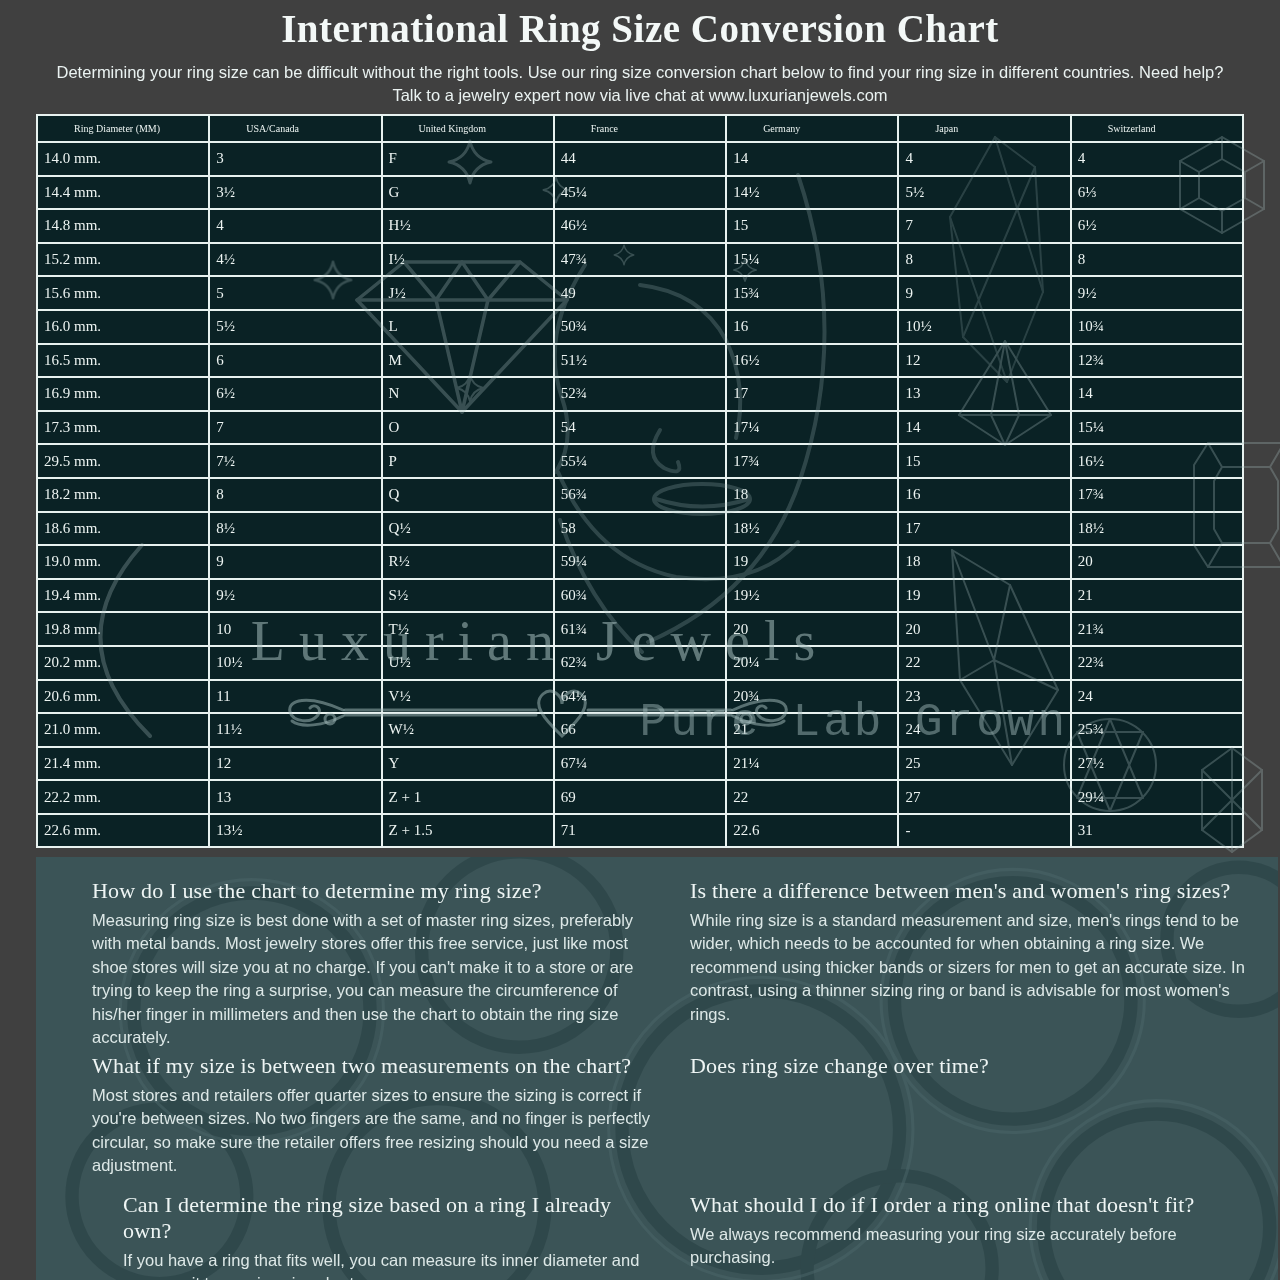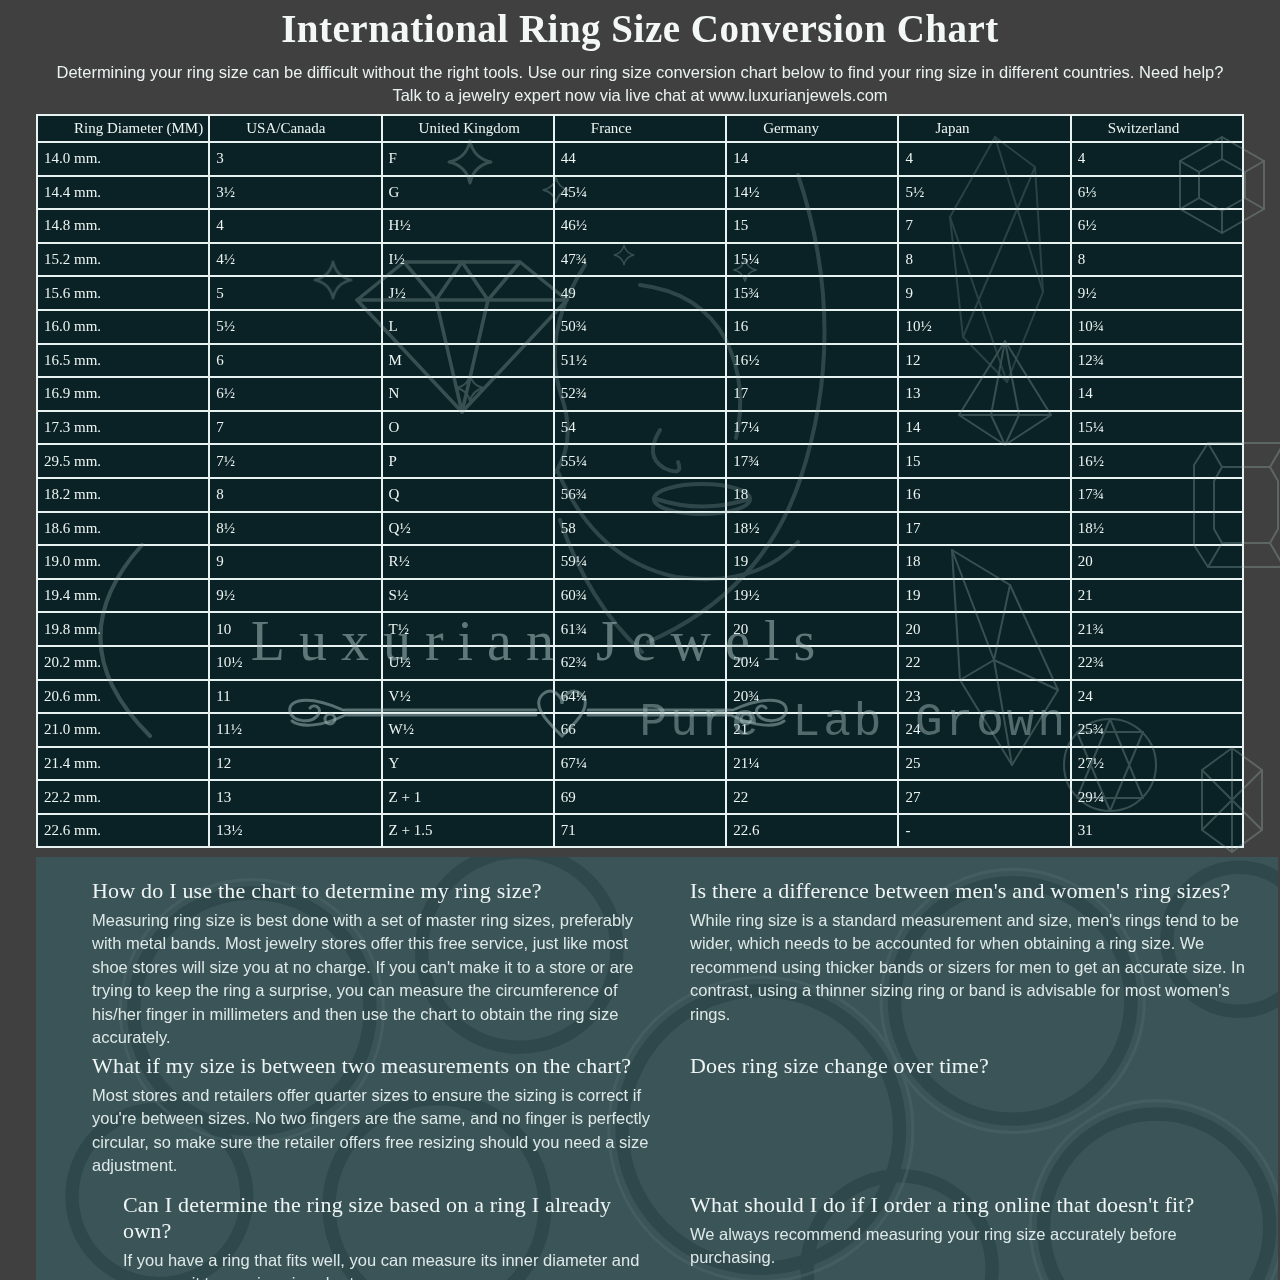--- a/index.html
+++ b/index.html
@@ -3,21 +3,21 @@
 <meta charset="utf-8">
 <style>
   html,body{margin:0;padding:0;background:#0d2527;}
   .page{position:relative;width:1280px;height:1280px;margin:0 auto;background:#404040;overflow:hidden;font-family:"Liberation Serif",serif;}
 
   .title{position:absolute;top:6px;left:0;width:100%;text-align:center;font-size:39px;font-weight:600;color:#f3f8f7;letter-spacing:.5px;margin:0;}
   .subtitle{position:absolute;top:61px;left:56px;width:1168px;text-align:center;font-family:"Liberation Sans",sans-serif;font-size:16.5px;line-height:1.38;color:#eaf2f1;margin:0;}
 
   table.ring-table{position:absolute;top:114px;left:36px;width:1208px;border-collapse:collapse;table-layout:fixed;z-index:2;}
   .ring-table th,.ring-table td{border:2px solid #e8f2f0;background:#0a2225;color:#edf4f2;font-weight:400;text-align:left;vertical-align:middle;padding:1px 6px;font-size:15px;font-family:"Liberation Serif",serif;white-space:nowrap;overflow:hidden;}
-  .ring-table th{height:23px;font-size:15px;padding-left:36px;}
+  .ring-table th{height:23px;font-size:10px;padding-left:36px;}
   .ring-table td{height:29.6px;}
 
   .decor{position:absolute;inset:0;z-index:5;pointer-events:none;}
   .brand{position:absolute;left:0;top:609px;width:1080px;text-align:center;font-family:"Liberation Serif",serif;font-size:56px;letter-spacing:14px;color:rgba(165,190,190,.55);z-index:6;pointer-events:none;white-space:nowrap;}
   .tagline{position:absolute;left:0;top:697px;width:1068px;text-align:right;font-family:Liberation Mono, monospace;font-weight:300;font-size:46px;letter-spacing:3px;color:rgba(160,186,186,.48);z-index:6;pointer-events:none;white-space:nowrap;}
   .flourish{position:absolute;left:283px;top:686px;z-index:6;pointer-events:none;}
 
   .faq{position:absolute;left:36px;top:857px;width:1208px;height:423px;background:#3b5457;z-index:2;overflow:hidden;padding-left:34px;}
   .faq-rings{position:absolute;inset:0;}
   .faq-grid{position:relative;display:grid;grid-template-columns:1fr 1fr;grid-template-rows:175px 139px auto;column-gap:34px;padding:21px 24px 0 22px;z-index:1;}

